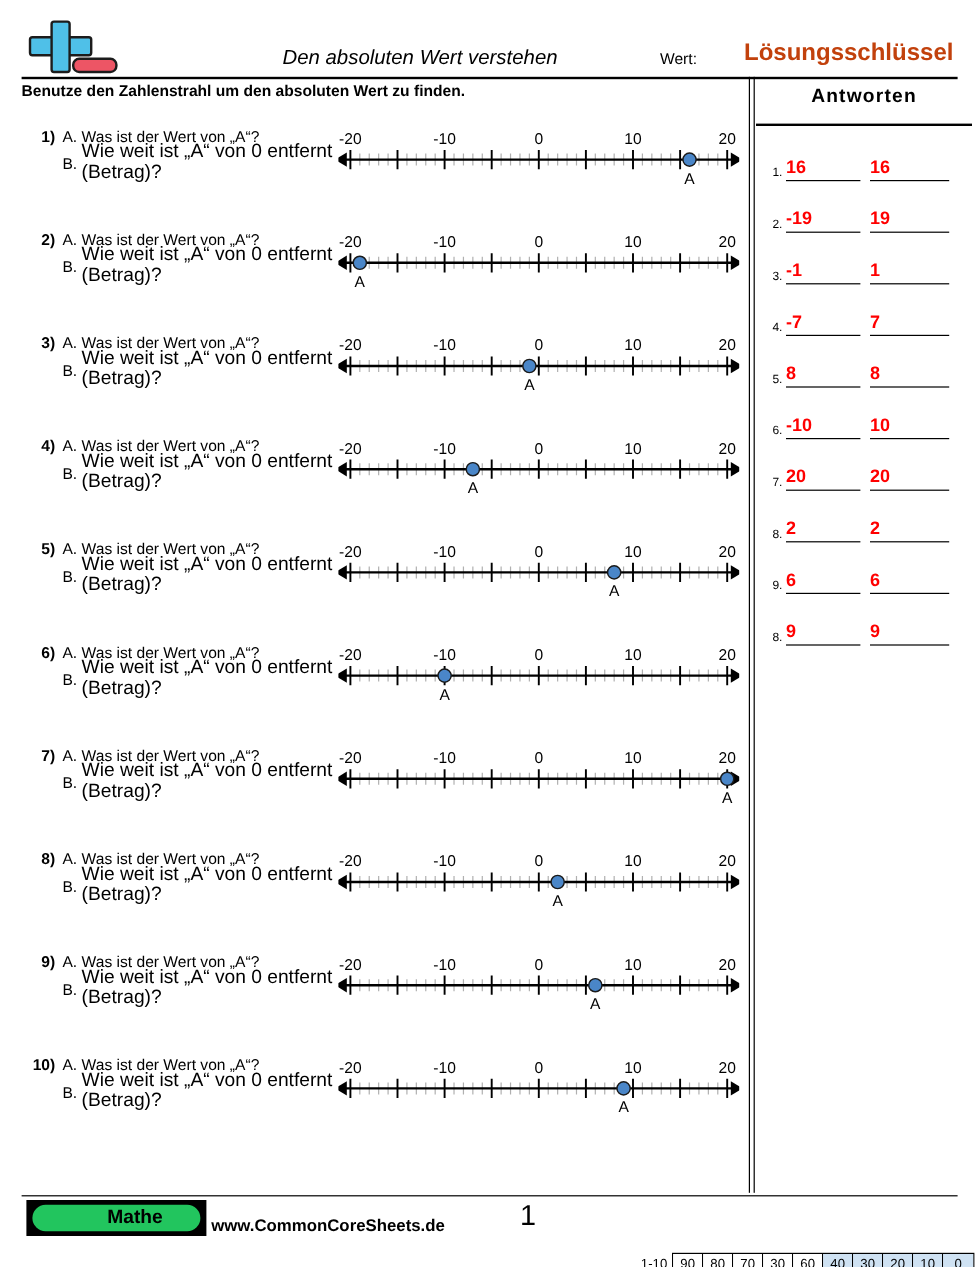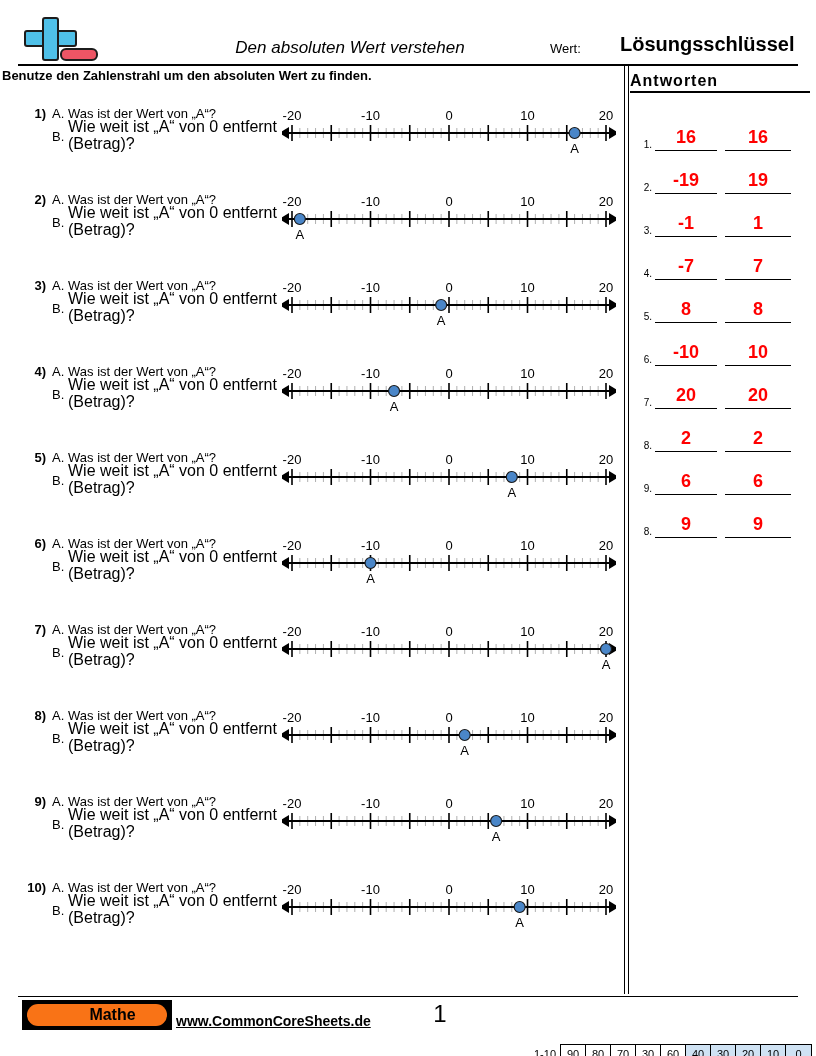--- a/index.html
+++ b/index.html
@@ -59,34 +59,34 @@
   #name-label {
     position: absolute;
     left: 550px; top: 41px;
     font-size: 13px;
   }
   #answer-key-label {
     position: absolute;
     left: 620px; top: 33px;
     font-size: 20px;
     font-weight: bold;
-    color: #000000;
+    color: #c2410c;
     white-space: nowrap;
   }
   #header-rule {
     position: absolute;
     left: 18px; top: 64px;
     width: 780px; height: 2px;
     background: #000;
   }
 
   
   #instructions {
     position: absolute;
-    left: 2px; top: 68px;
+    left: 18px; top: 68px;
     font-size: 13px;
     font-weight: bold;
     white-space: nowrap;
   }
 
   
   #divider-a {
     position: absolute;
     left: 624px; top: 64px;
     width: 1px; height: 930px;
@@ -150,25 +150,26 @@
   
   #answers-col {
     position: absolute;
     left: 630px; top: 64px;
     width: 186px;
   }
   #answers-title {
     position: absolute;
     left: 0; top: 8px;
     width: 180px;
+    text-align: center;
     font-size: 16px;
     font-weight: bold;
     letter-spacing: 1px;
     border-bottom: 2px solid #000;
-    padding-bottom: 1px;
+    padding-bottom: 13px;
   }
   .ans-row {
     position: absolute;
     left: 0;
     width: 186px;
     height: 43px;
   }
   .ans-num {
     position: absolute;
     left: 2px; bottom: 1px;
@@ -180,22 +181,21 @@
     position: absolute;
     bottom: 0;
     height: 34px;
     border-bottom: 1.5px solid #000;
   }
   .ans-slot.a { left: 25px; width: 62px; }
   .ans-slot.b { left: 95px; width: 66px; }
   .ans-val {
     position: absolute;
     left: 0; right: 0; bottom: 2px;
-    text-align: center;
-    font-size: 18px;
+    font-size: 15px;
     font-weight: bold;
     color: #FF0000;
   }
 
   
   #footer { position: absolute; left: 0; top: 994px; width: 816px; height: 62px; }
   #footer-rule {
     position: absolute;
     left: 18px; top: 2px;
     width: 780px; height: 1px;
@@ -205,35 +205,34 @@
     position: absolute;
     left: 22px; top: 1000px;
     width: 150px; height: 30px;
     background: #000;
     display: flex;
     align-items: center;
     justify-content: center;
   }
   #math-badge-inner {
     width: 140px; height: 22px;
-    background: #f97316;
+    background: #22c55e;
     border-radius: 11px;
     display: flex;
     align-items: center;
     justify-content: center;
     font-size: 16px;
     font-weight: bold;
     padding-left: 31px;
   }
   #site-url {
     position: absolute;
     left: 176px; top: 1013px;
     font-size: 14px;
     font-weight: bold;
-    text-decoration: underline;
   }
   #page-number {
     position: absolute;
     left: 400px; top: 1000px;
     width: 80px;
     text-align: center;
     font-size: 24px;
   }
   #score-strip {
     position: absolute;

